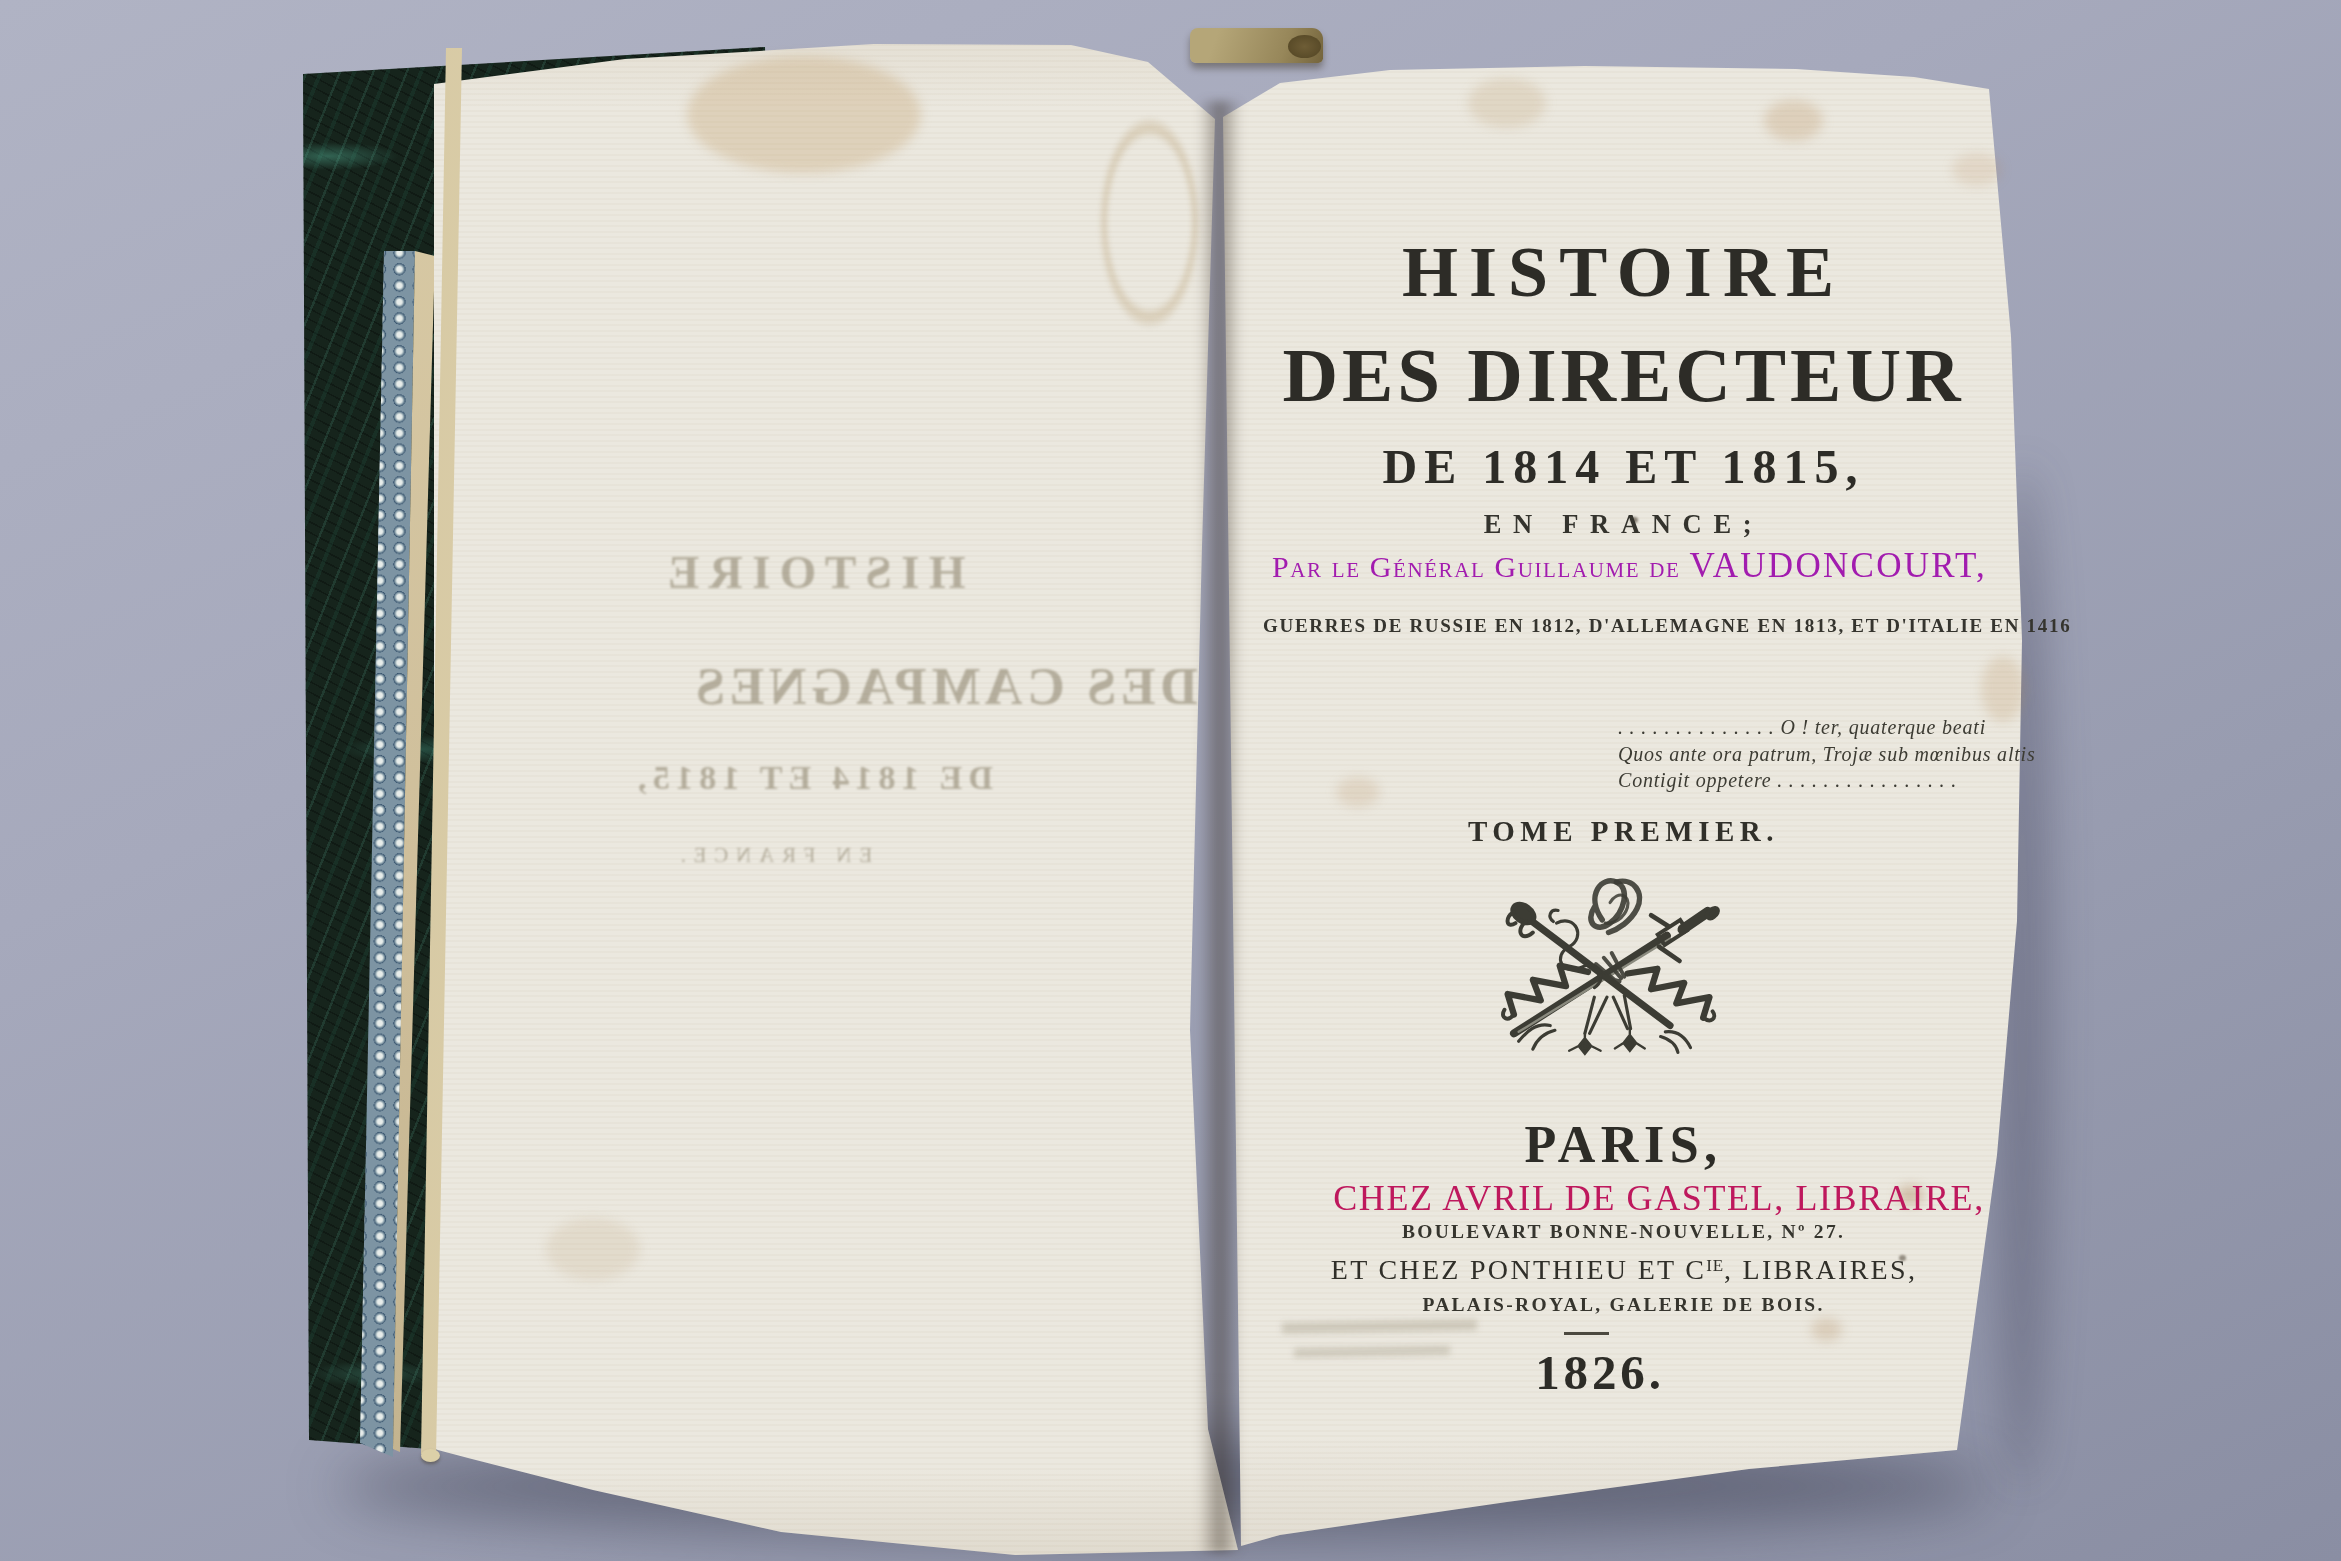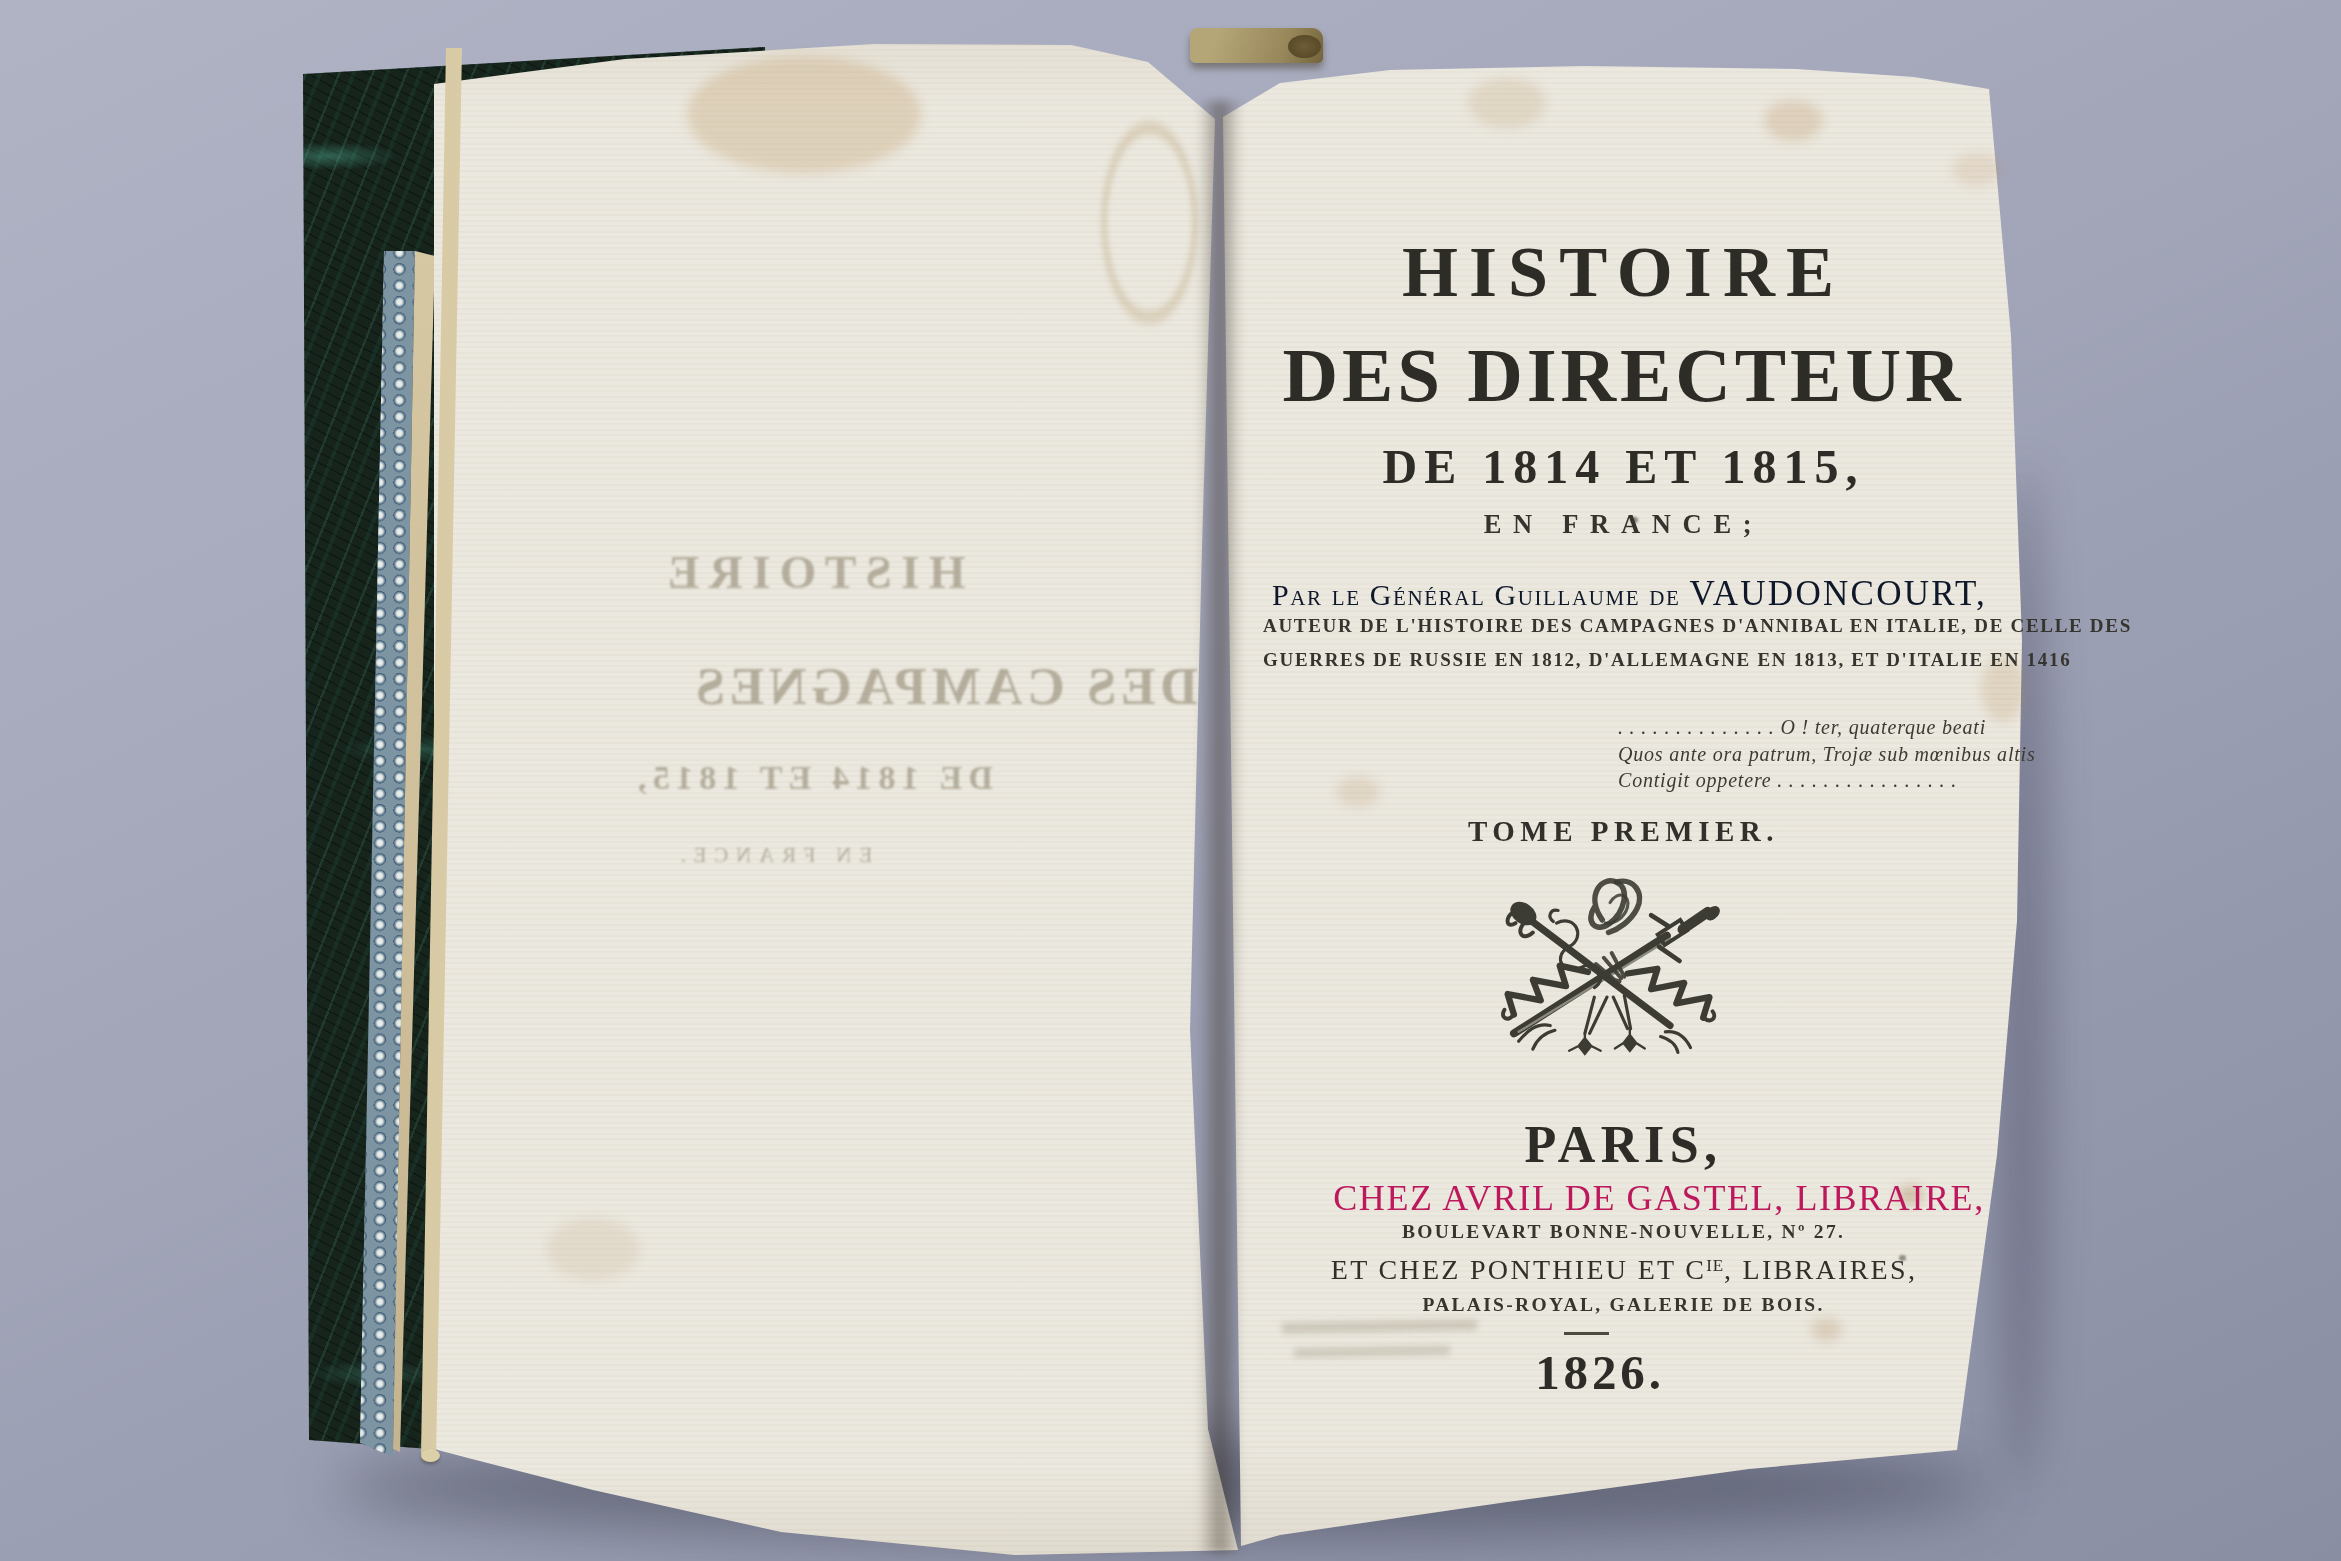--- a/index.html
+++ b/index.html
@@ -98,21 +98,21 @@
   .m2 { left:687px; top:657px; width:515px; font-size:52px; letter-spacing:4.7px; }
   .m3 { left:625px; top:759px; width:375px; font-size:34px; letter-spacing:6.2px; }
   .m4 { left:640px; top:843px; width:265px; font-size:21px; letter-spacing:7.8px; font-weight:normal; }
 
   
   .rp { position:absolute; color:#2d2c27; text-align:center; white-space:nowrap; }
   .t1 { left:1327px; top:231px; width:593px; font-size:72px; font-weight:bold; letter-spacing:11px; }
   .t2 { left:1272px; top:331px; width:703px; font-size:77px; font-weight:bold; letter-spacing:3.9px; }
   .t3 { left:1327px; top:439px; width:593px; font-size:48px; font-weight:bold; letter-spacing:7px; }
   .t4 { left:1327px; top:509px; width:593px; font-size:26.5px; font-weight:bold; letter-spacing:11.7px; color:#34332d; }
-  .byline { left:1272px; top:574px; width:703px; font-size:30px; letter-spacing:1.6px; color:#0f172a; }
+  .byline { left:1272px; top:546px; width:703px; font-size:30px; letter-spacing:1.6px; color:#a21caf; }
   .byline .sc { font-variant:small-caps; }
   .byline .nm { font-size:35px; letter-spacing:2.3px; }
   .credits { left:1263px; top:609px; width:793px; font-size:19px; line-height:34px;
     letter-spacing:1.7px; color:#35342e; font-weight:bold; }
   .credits .cl3 { text-align:left; padding-left:20px; }
   .epigraph { left:1618px; top:714px; width:422px; font-style:italic; font-size:20px;
     line-height:26.5px; color:#3c3b33; text-align:left; letter-spacing:0.8px; }
   .tome { left:1327px; top:815px; width:593px; font-size:29px; letter-spacing:5.5px; font-weight:bold; color:#31302a; }
   .vignette { position:absolute; left:1482px; top:871px; width:272px; height:205px; }
   .city { left:1327px; top:1115px; width:593px; font-size:52px; font-weight:bold; letter-spacing:5.5px; }
@@ -168,21 +168,20 @@
 <div class="rp t1">HISTOIRE</div>
 <div class="rp t2">DES DIRECTEUR</div>
 <div class="rp t3">DE 1814 ET 1815,</div>
 <div class="rp t4">EN FRANCE;</div>
 
 <div class="rp byline">
   <span class="sc">Par le Général Guillaume de </span><span class="nm">VAUDONCOURT,</span>
 </div>
 
 <div class="rp credits">
-  <div>AUTEUR DE L'HISTOIRE DES CAMPAGNES D'ANNIBAL EN ITALIE, DE CELLE DES</div>
   <div>GUERRES DE RUSSIE EN 1812, D'ALLEMAGNE EN 1813, ET D'ITALIE EN 1416</div>
 </div>
 
 <div class="rp epigraph">
   <div>. . . . . . . . . . . . . . O ! ter, quaterque beati</div>
   <div>Quos ante ora patrum, Trojæ sub mœnibus altis</div>
   <div>Contigit oppetere . . . . . . . . . . . . . . . .</div>
 </div>
 
 <div class="rp tome">TOME PREMIER.</div>

